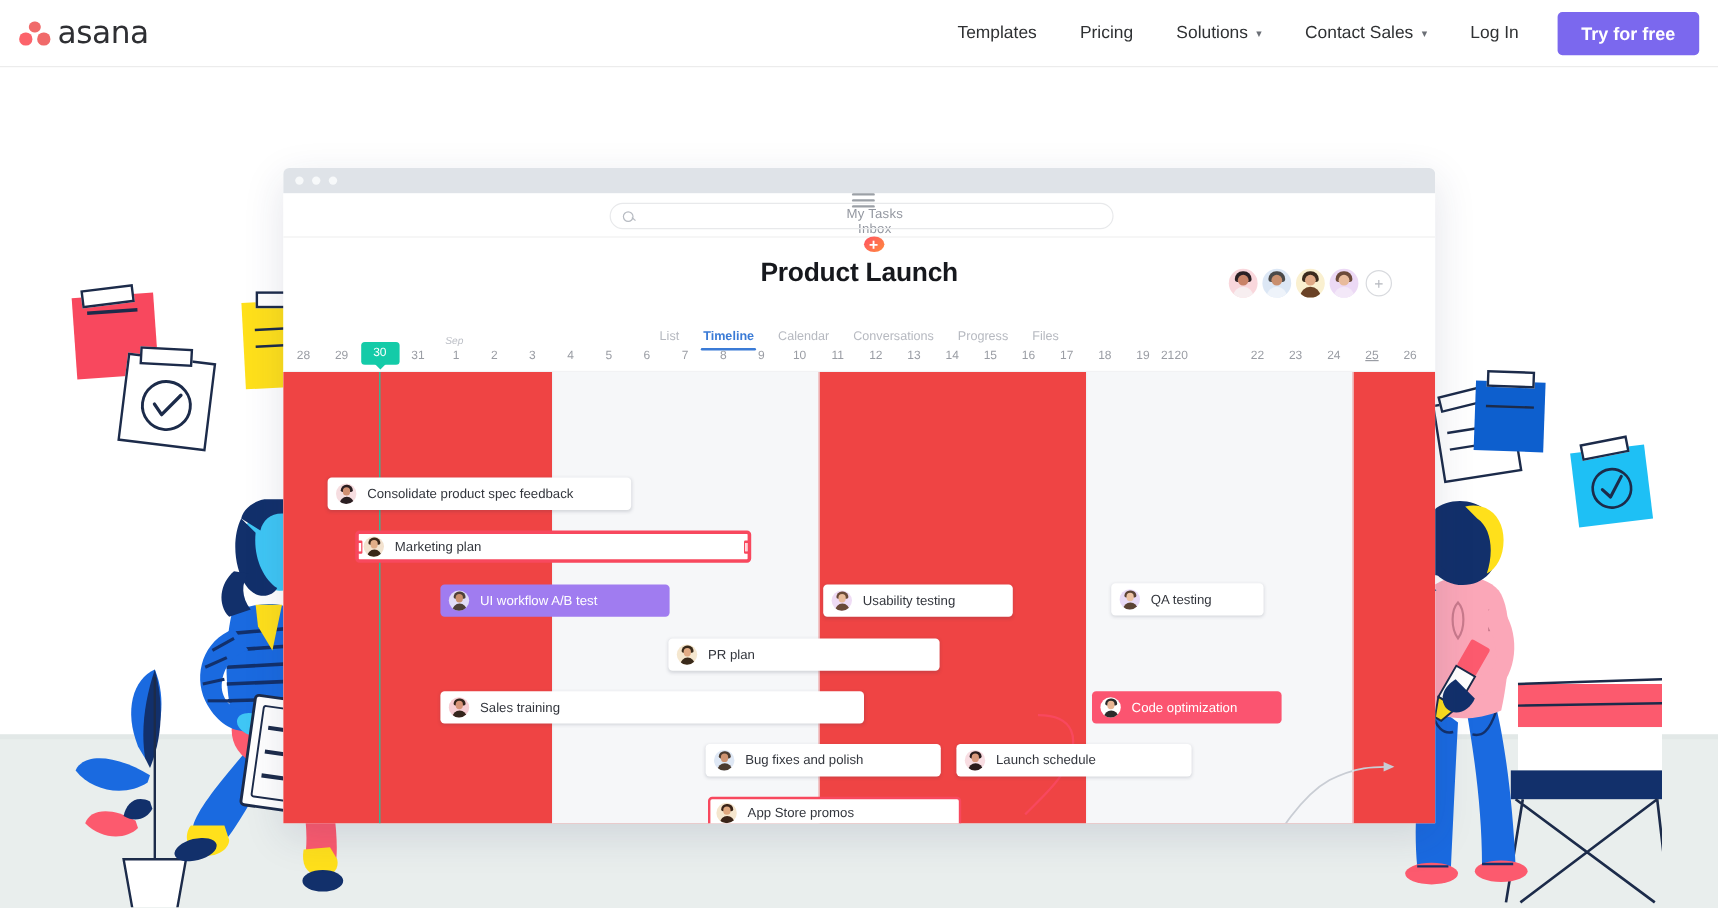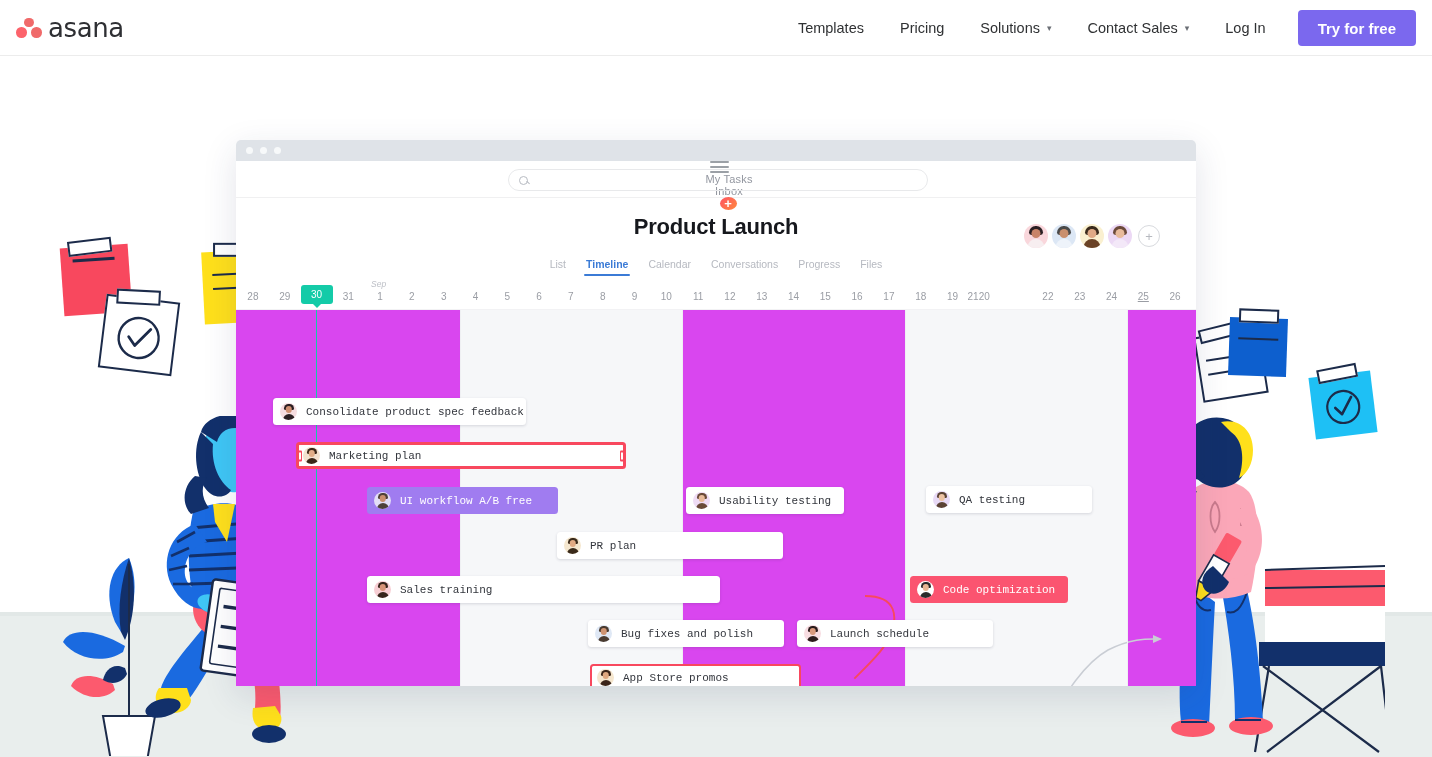--- a/index.html
+++ b/index.html
@@ -78,37 +78,37 @@
   #projhead { height:60px; position:relative; }
   #projtitle { position:absolute; left:0; right:0; top:16px; text-align:center; font-size:22px; font-weight:700; color:#16181d; letter-spacing:-.2px; }
   #avatars { position:absolute; right:36px; top:26px; display:flex; align-items:center; gap:4px; }
   .av { width:24px; height:24px; border-radius:50%; position:relative; overflow:hidden; cursor:pointer; }
   .av .head { position:absolute; left:50%; top:5px; transform:translateX(-50%); width:9px; height:9px; border-radius:50%; }
   .av .body { position:absolute; left:50%; bottom:-4px; transform:translateX(-50%); width:17px; height:13px; border-radius:9px 9px 0 0; }
   .av .hair { position:absolute; left:50%; top:2px; transform:translateX(-50%); width:14px; height:9px; border-radius:8px 8px 3px 3px; }
   #addav { width:22px; height:22px; border-radius:50%; border:1px solid #d8dade; color:#b6b9bf; font-size:13px; display:flex; align-items:center; justify-content:center; cursor:pointer; margin-left:2px; }
 
   #tabs { display:flex; justify-content:center; gap:0px; height:22px; align-items:flex-start; }
-  .tab { font-size:10.5px; color:#b6b9c0; padding:0 10px; cursor:pointer; position:relative; padding-bottom:6px; }
+  .tab { font-size:10.5px; color:#b6b9c0; padding:0 10px; cursor:pointer; position:relative; padding-bottom:6px;margin-top:16px; }
   .tab.active { color:#3b7bd6; font-weight:700; }
   .tab.active:after { content:''; position:absolute; left:8px; right:8px; bottom:0; height:2px; background:#3b7bd6; border-radius:2px; }
 
   
   #ruler { position:relative; height:30px; border-bottom:1px solid #f2f2f4; }
   .monthlab { position:absolute; top:-1px; font-size:8.5px; color:#bcbfc6;font-style:italic; }
   .daylab { position:absolute; top:11px; font-size:10px; color:#9a9da4; width:30px; text-align:center; }
   #todaypin {
     position:absolute; top:5px; width:32px; height:19px; background:#14cba8; border-radius:3px;
     color:#fff; font-size:10px; display:flex; align-items:center; justify-content:center; font-weight:500;
   }
   #todaypin:after { content:''; position:absolute; left:50%; transform:translateX(-50%); bottom:-4px; border-left:5px solid transparent; border-right:5px solid transparent; border-top:5px solid #14cba8; }
   #todayline { position:absolute; top:30px; width:1.6px; background:#14cba8; height:390px; }
 
   
-  #canvas { position:relative; height:400px; background:#d946ef; overflow:hidden;font-family:Liberation Mono, monospace; }
+  #canvas { position:relative; height:400px; background:#ef4444; overflow:hidden; }
   .gridcol { position:absolute; top:0; bottom:0; width:1px; background:#eff0f3; }
   .weekband { position:absolute; top:0; bottom:0; background:#f6f7f9; }
 
   
   .bar {
     position:absolute; height:27px; border-radius:3.5px; display:flex; align-items:center;
     background:#fff; box-shadow:0 1px 3px rgba(35,45,70,.16); padding-left:7px; cursor:pointer;
   }
   .bar .tav { width:17px; height:17px; border-radius:50%; overflow:hidden; position:relative; flex:none; }
   .bar .tav .head { position:absolute; left:50%; top:3px; transform:translateX(-50%); width:6.5px; height:6.5px; border-radius:50%; }
@@ -459,31 +459,31 @@
           <span class="tname">Marketing plan</span>
           <span class="handle l"></span>
           <span class="handle r"></span>
         </div>
         <div class="bar filled" style="background: rgb(160, 124, 240); box-shadow: none; left: 131px; top: 177px; width: 191px;">
           <span class="tav" style="background: rgb(226, 221, 247);">
             <i class="hair" style="background:#4e4038"></i>
             <i class="head" style="background:#c98f6e"></i>
             <i class="body" style="background:#4e4038"></i>
           </span>
-          <span class="tname">UI workflow A/B free</span>
+          <span class="tname">UI workflow A/B test</span>
         </div>
         <div class="bar" style="left: 450px; top: 177px; width: 158px;">
           <span class="tav" style="background: rgb(239, 220, 245);">
             <i class="hair" style="background:#6a4a38"></i>
             <i class="head" style="background:#e8bb9c"></i>
             <i class="body" style="background:#6a4a38"></i>
           </span>
           <span class="tname">Usability testing</span>
         </div>
-        <div class="bar" style="left: 690px; top: 176px; width: 166px;">
+        <div class="bar" style="left: 690px; top: 176px; width: 127px;">
           <span class="tav" style="background: rgb(232, 218, 246);">
             <i class="hair" style="background:#5b4334"></i>
             <i class="head" style="background:#edc3a4"></i>
             <i class="body" style="background:#5b4334"></i>
           </span>
           <span class="tname">QA testing</span>
         </div>
         <div class="bar" style="left: 321px; top: 222px; width: 226px;">
           <span class="tav" style="background: rgb(245, 231, 207);">
             <i class="hair" style="background:#3a2a1a"></i>

